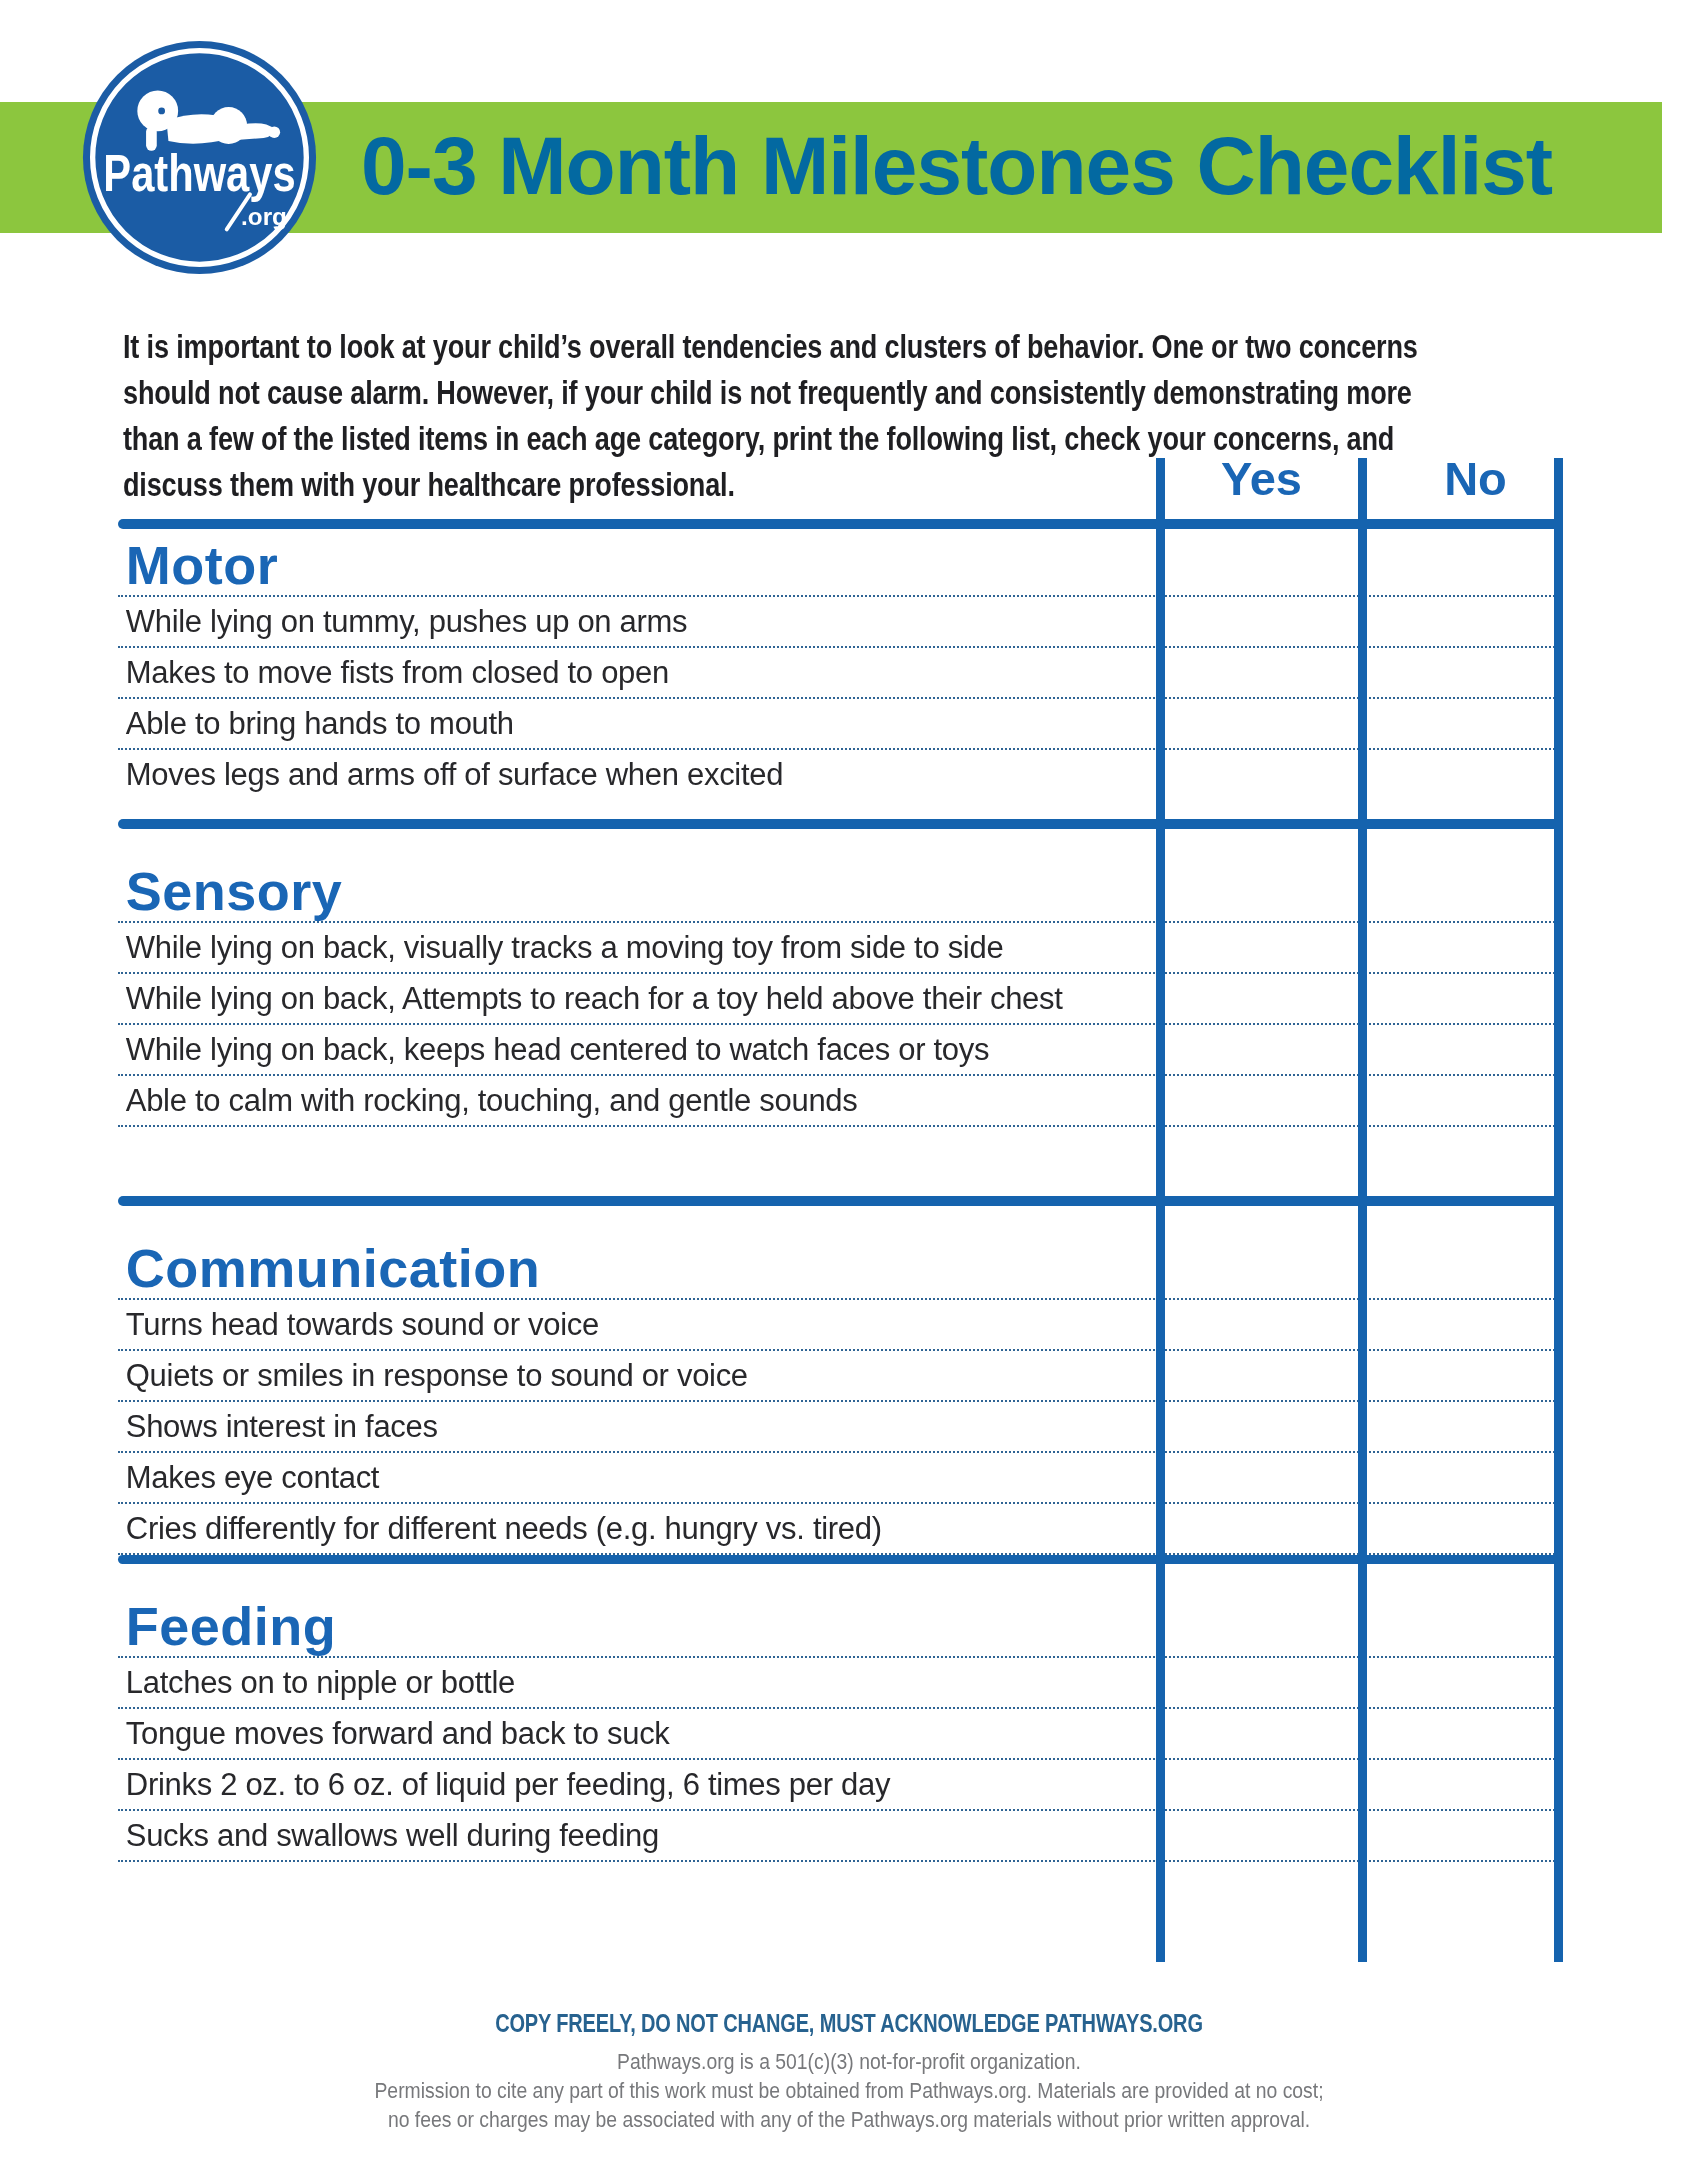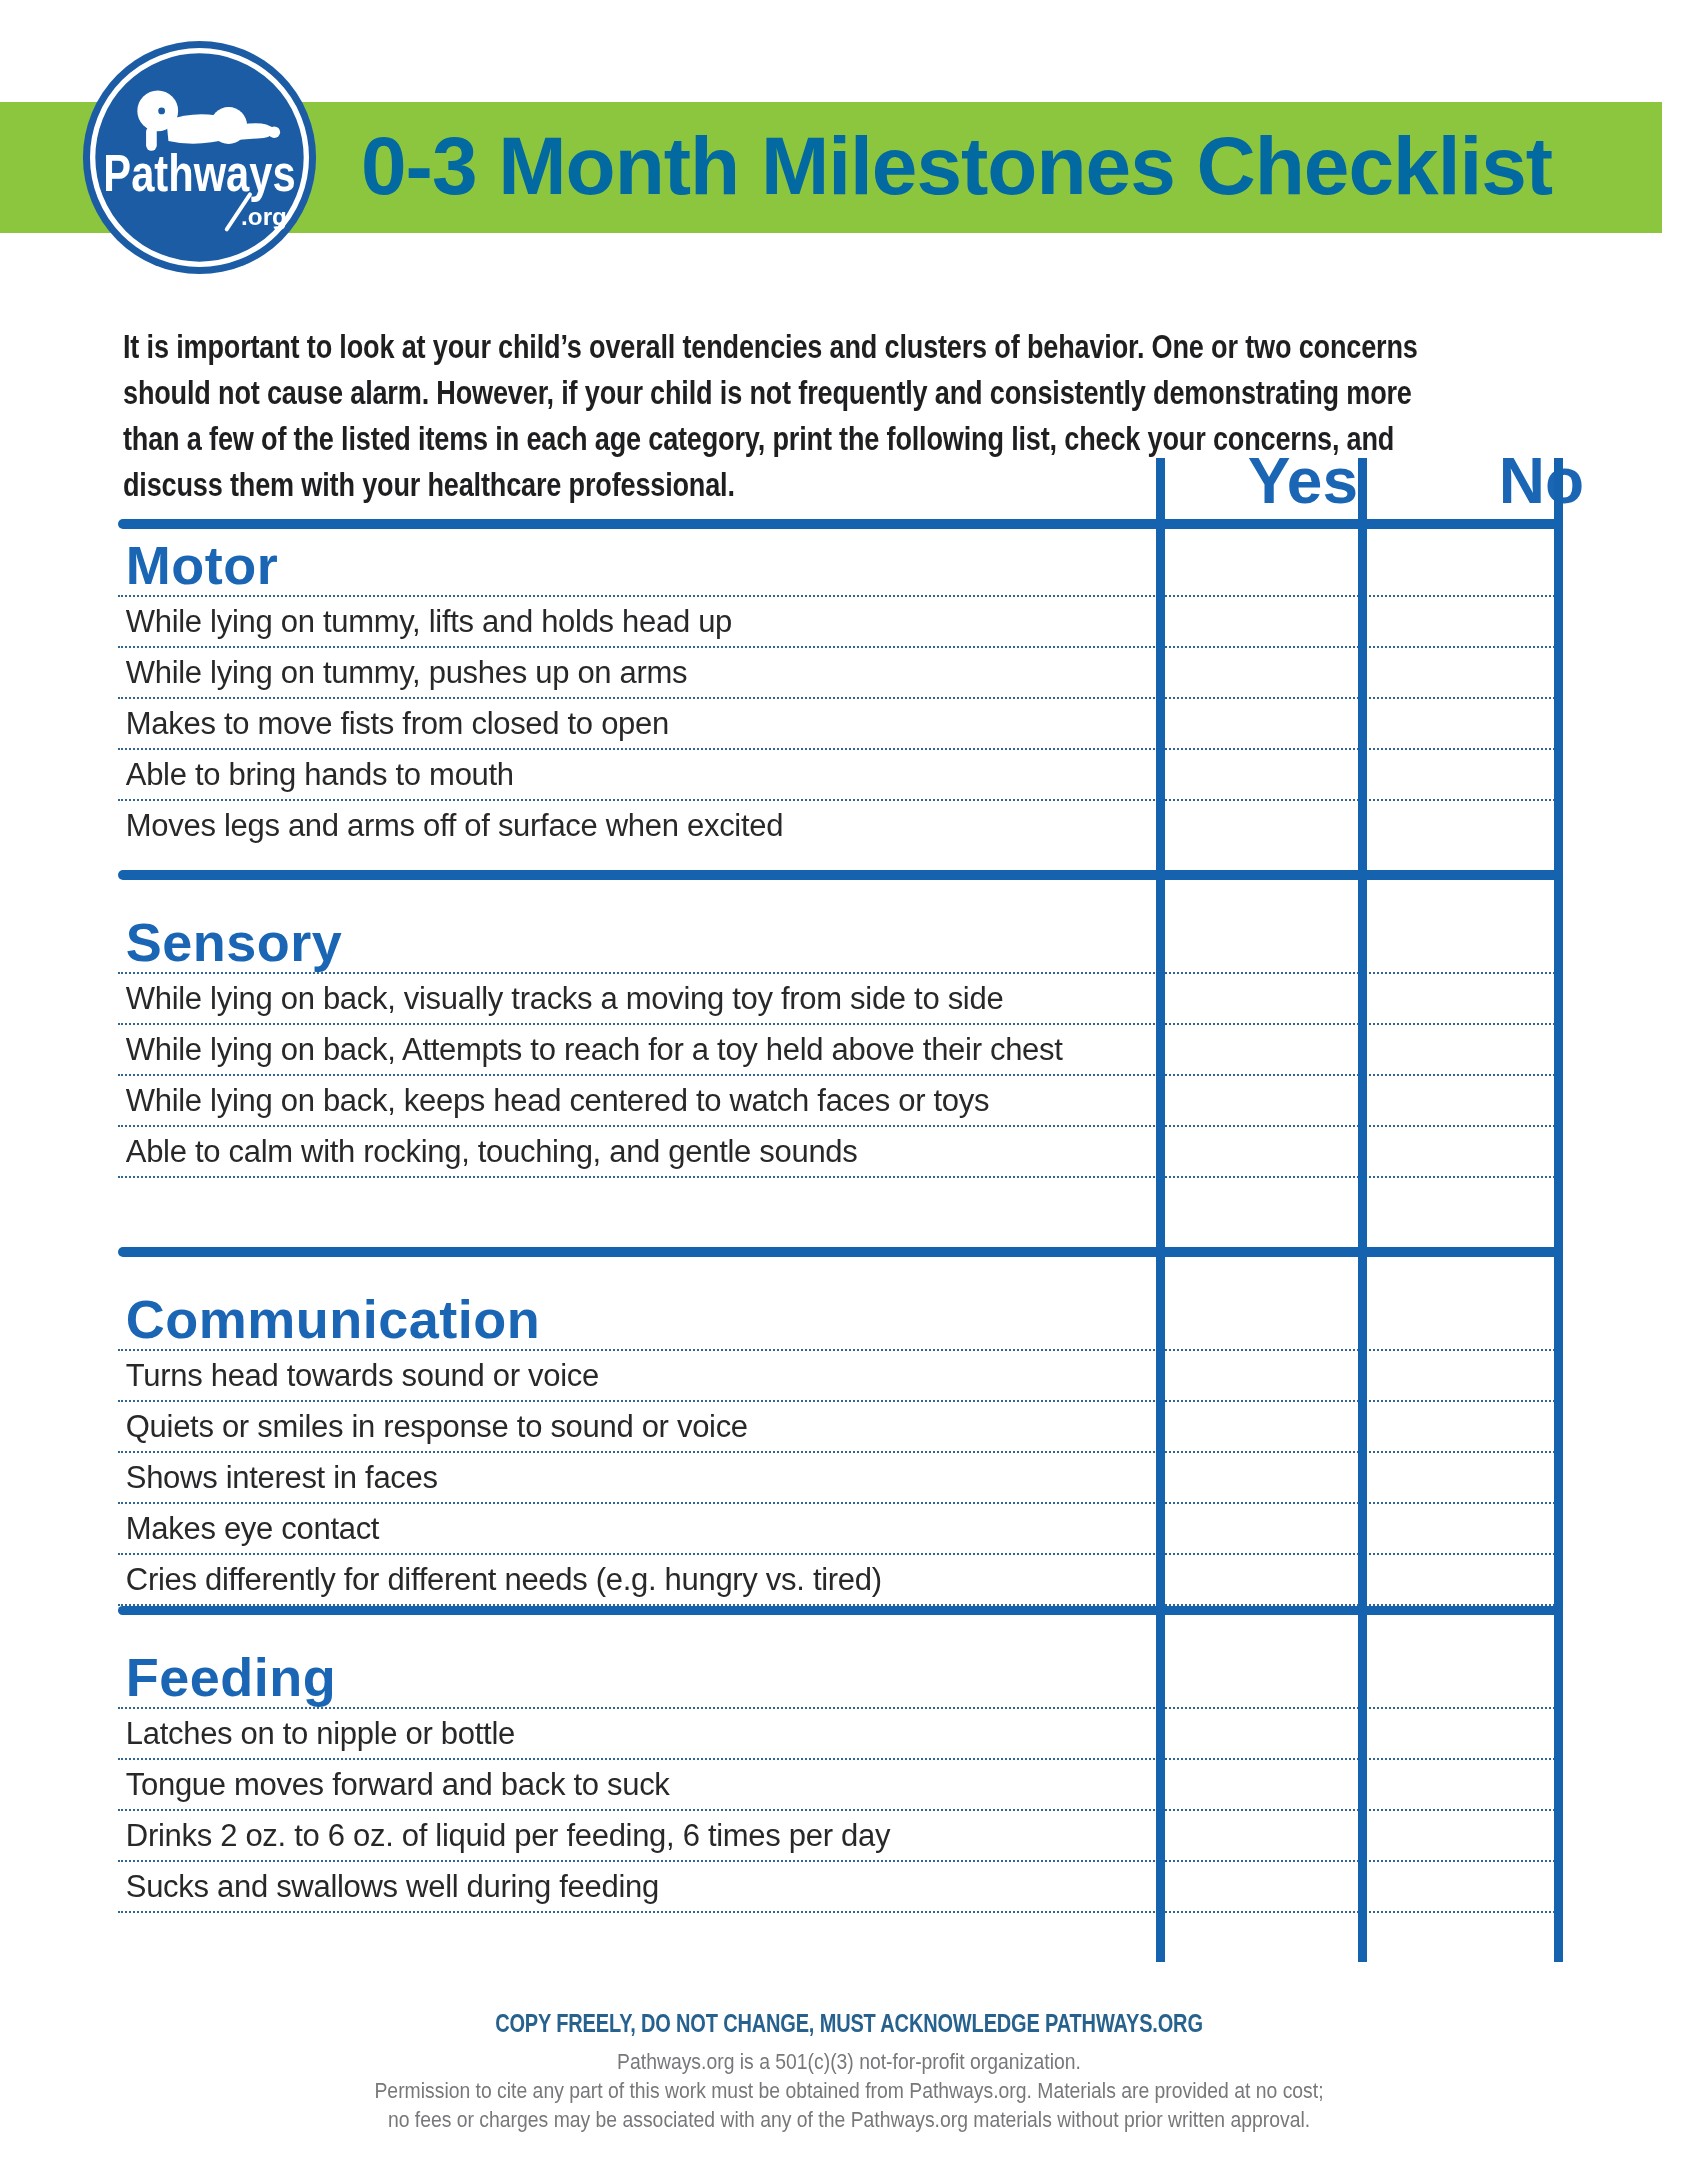--- a/index.html
+++ b/index.html
@@ -32,22 +32,22 @@
   .intro{
     position:absolute;left:123px;top:291px;width:1747px;
     transform:scaleX(0.82);transform-origin:0 0;
     font-size:33px;font-weight:700;color:#1f1f22;line-height:46px;
     white-space:pre-line;letter-spacing:-0.2px;
   }
   
   .table-wrap{position:absolute;left:118px;top:458px;width:1445px;}
   .thead{position:relative;height:61px;}
   .col-label{
-    position:absolute;bottom:1px;text-align:right;
-    font-size:64px;font-weight:800;color:var(--head-blue);
+    position:absolute;bottom:13px;text-align:center;
+    font-size:47px;font-weight:800;color:var(--head-blue);
   }
   .col-label.yes{left:1047px;width:193px;}
   .col-label.no{left:1249px;width:217px;}
   .hline{height:9.7px;background:var(--line-blue);border-radius:5.8px;}
   .s-head{
     padding:8.7px 0 0 7.8px;height:58px;line-height:56px;
     border-bottom:2.9px dotted var(--dot-blue);
     font-size:54px;font-weight:800;color:var(--head-blue);letter-spacing:0.5px;
   }
   .s-head.later{padding-top:34px;height:58px;}
@@ -112,25 +112,20 @@
 
 <div class="table-wrap">
   <div class="thead">
     <div class="col-label yes">Yes</div>
     <div class="col-label no">No</div>
   </div>
   <div class="hline"></div>
   <div id="sections">
       <div class="s-head">Motor</div>
       <div class="row">
-        <span class="row-label">While lying on tummy, lifts and holds head up</span>
-        <div class="cell yes"></div>
-        <div class="cell no"></div>
-      </div>
-      <div class="row">
         <span class="row-label">While lying on tummy, pushes up on arms</span>
         <div class="cell yes"></div>
         <div class="cell no"></div>
       </div>
       <div class="row">
         <span class="row-label">Makes to move fists from closed to open</span>
         <div class="cell yes"></div>
         <div class="cell no"></div>
       </div>
       <div class="row">

